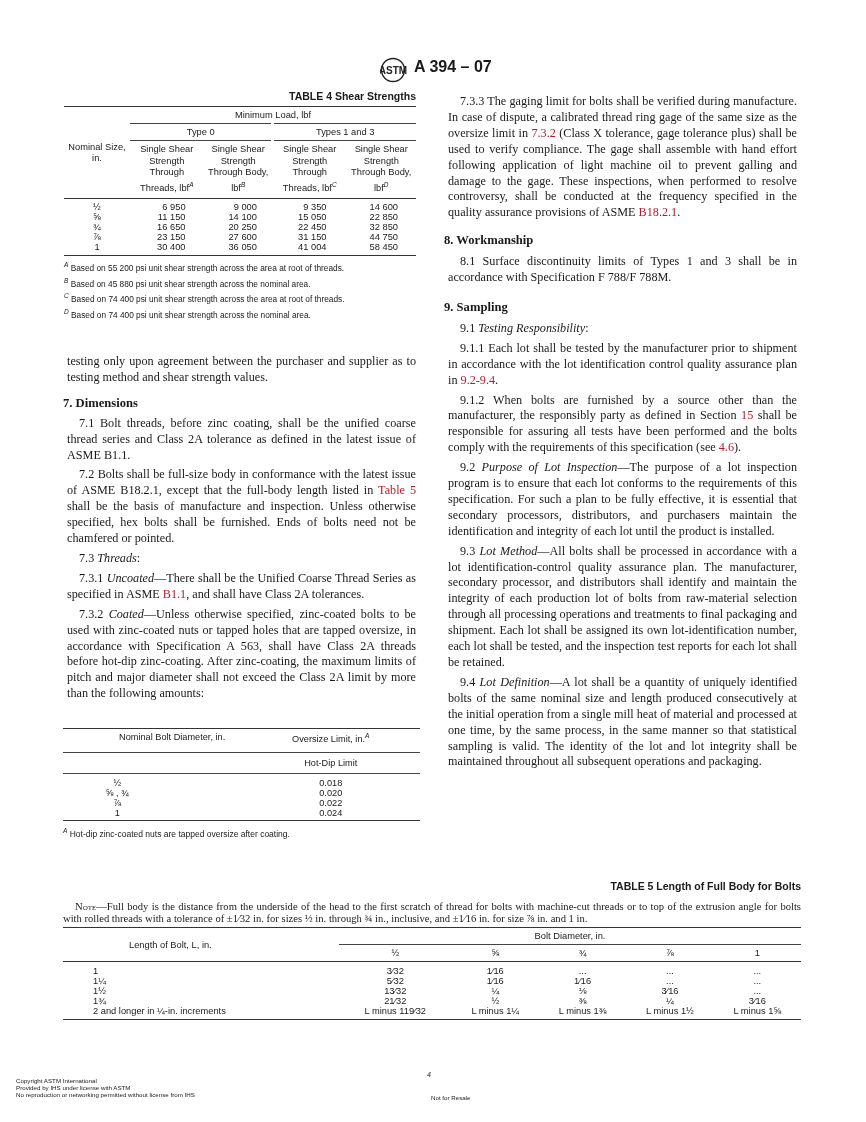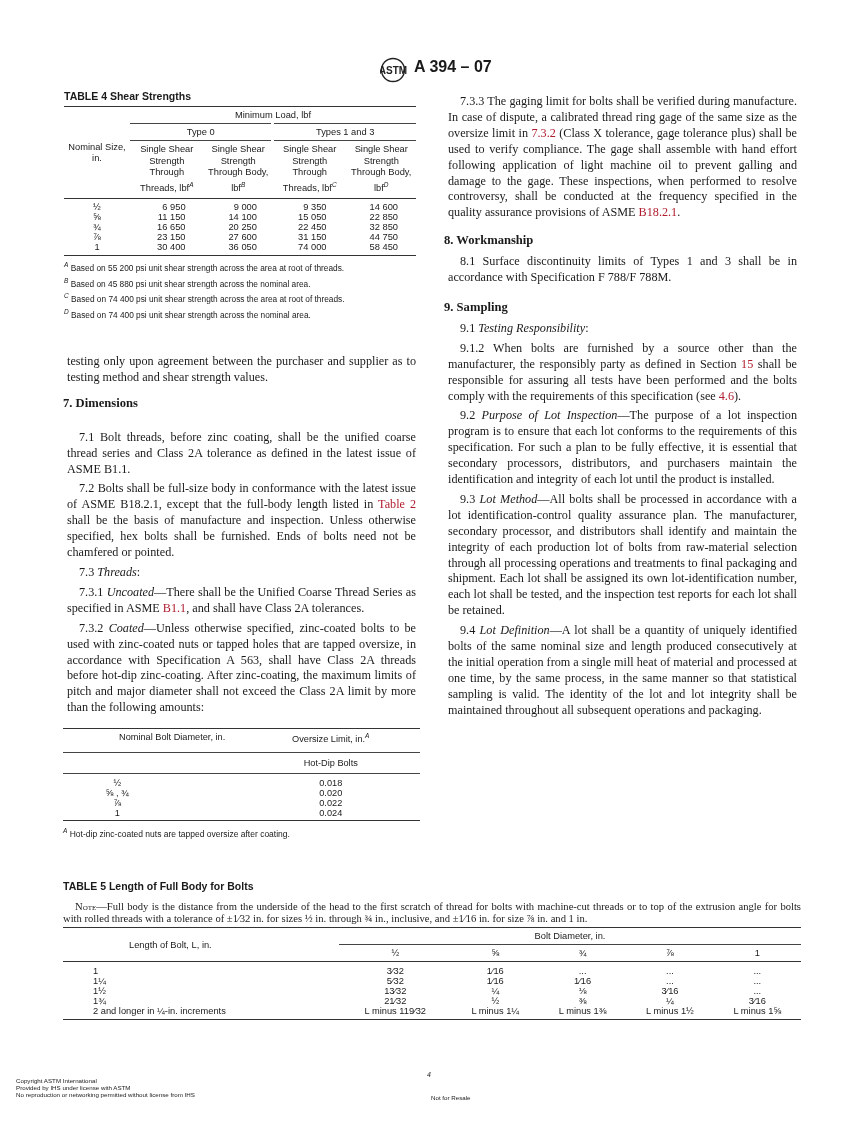--- a/index.html
+++ b/index.html
@@ -6,21 +6,21 @@
   body { width:866px; height:1122px; position:relative; overflow:hidden; color:#1a1a1a; }
   .serif { font-family: "Liberation Serif", "DejaVu Serif", serif; }
   .sans { font-family: "Liberation Sans", "DejaVu Sans", sans-serif; }
   .abs { position:absolute; }
   a.ref, .ref { color:#b01c2e; text-decoration:none; }
   #logo { left:380px; top:57px; width:28px; height:26px; }
   #designation { left:414px; top:58px; font-weight:bold; font-size:16px; }
 
   
   #t4 { left:64px; top:90px; width:352px; font-size:9.3px; }
-  .tcap { text-align:left; font-weight:bold; font-size:10.5px; margin-bottom:4px; }
+  .tcap { text-align:right; font-weight:bold; font-size:10.5px; margin-bottom:4px; }
   table { border-collapse:collapse; width:100%; }
   td, th { padding:0; font-weight:normal; }
   .rule-top { border-top:1.6px solid #333; }
   .rule-bot { border-bottom:1.6px solid #333; }
   .thin-bot { border-bottom:1px solid #444; }
   .c { text-align:center; }
   .r { text-align:right; }
   sup { font-size:6.5px; font-style:italic; vertical-align:4px; }
   .fn { font-size:8.3px; line-height:11.5px; margin-top:3px; }
 
@@ -97,53 +97,53 @@
           <td class="c">⅞</td>
           <td class="r" style="padding-right:18px">23 150</td>
           <td class="r" style="padding-right:16px">27 600</td>
           <td class="r" style="padding-right:20px">31 150</td>
           <td class="r" style="padding-right:18px">44 750</td>
         </tr>
     <tr class="rule-bot">
           <td class="c" style="padding-bottom:3px">1</td>
           <td class="r" style="padding:0 18px 3px 0">30 400</td>
           <td class="r" style="padding:0 16px 3px 0">36 050</td>
-          <td class="r" style="padding:0 20px 3px 0">74 000</td>
+          <td class="r" style="padding:0 20px 3px 0">41 004</td>
           <td class="r" style="padding:0 18px 3px 0">58 450</td>
         </tr>
   </tbody>
     </table>
   <div class="fn">
     <div><sup>A</sup> <span>Based on 55 200 psi unit shear strength across the area at root of threads.</span></div>
     <div><sup>B</sup> <span>Based on 45 880 psi unit shear strength across the nominal area.</span></div>
     <div><sup>C</sup> <span>Based on 74 400 psi unit shear strength across the area at root of threads.</span></div>
     <div><sup>D</sup> <span>Based on 74 400 psi unit shear strength across the nominal area.</span></div>
   </div>
 </div>
 
 <div id="colL1" class="abs col serif">
   <p style="text-indent:0">testing only upon agreement between the purchaser and supplier as to testing method and shear strength values.</p>
-  <h3 style="margin-top:10px; margin-bottom:18px;">7.  Dimensions</h3>
+  <h3 style="margin-top:10px; margin-bottom:4px;">7.  Dimensions</h3>
   <p>7.1 Bolt threads, before zinc coating, shall be the unified coarse thread series and Class 2A tolerance as defined in the latest issue of ASME B1.1.</p>
-  <p><span>7.2 Bolts shall be full-size body in conformance with the latest issue of ASME B18.2.1, except that the full-body length listed in </span><a class="ref">Table 2</a><span> shall be the basis of manufacture and inspection. Unless otherwise specified, hex bolts shall be furnished. Ends of bolts need not be chamfered or pointed.</span></p>
+  <p><span>7.2 Bolts shall be full-size body in conformance with the latest issue of ASME B18.2.1, except that the full-body length listed in </span><a class="ref">Table 5</a><span> shall be the basis of manufacture and inspection. Unless otherwise specified, hex bolts shall be furnished. Ends of bolts need not be chamfered or pointed.</span></p>
   <p><span>7.3 </span><i>Threads</i><span>:</span></p>
   <p><span>7.3.1 </span><i>Uncoated</i><span>—There shall be the Unified Coarse Thread Series as specified in ASME </span><a class="ref">B1.1</a><span>, and shall have Class 2A tolerances.</span></p>
   <p><span>7.3.2 </span><i>Coated</i><span>—Unless otherwise specified, zinc-coated bolts to be used with zinc-coated nuts or tapped holes that are tapped oversize, in accordance with Specification A 563, shall have Class 2A threads before hot-dip zinc-coating. After zinc-coating, the maximum limits of pitch and major diameter shall not exceed the Class 2A limit by more than the following amounts:</span></p>
 </div>
 
 <div id="tOver" class="abs sans">
   <table>
     <tbody>
         <tr class="rule-top thin-bot">
       <td style="width:50%; padding:3px 0 8px 56px; line-height:11.5px; vertical-align:top;">Nominal Bolt Diameter, in.</td>
       <td class="c" style="padding:3px 0 8px; vertical-align:top;"><span>Oversize Limit, in.</span><sup>A</sup></td>
     </tr>
     <tr class="thin-bot">
       <td></td>
-      <td class="c" style="padding:5px 0 5px;">Hot-Dip Bolts</td>
+      <td class="c" style="padding:5px 0 5px;">Hot-Dip Limit</td>
     </tr>
     <tr>
           <td class="c" style="padding-top:4px; padding-right:70px;">½</td>
           <td class="c" style="padding-top:4px">0.018</td>
         </tr>
     <tr>
           <td class="c" style="padding-right:70px;">⅝ , ¾</td>
           <td class="c">0.020</td>
         </tr>
     <tr>
@@ -158,20 +158,21 @@
     </table>
   <div class="fn" style="font-size:8.5px; margin-top:4px;"><sup>A</sup> <span>Hot-dip zinc-coated nuts are tapped oversize after coating.</span></div>
 </div>
 
 <div id="colR" class="abs col serif">
   <p><span>7.3.3 The gaging limit for bolts shall be verified during manufacture. In case of dispute, a calibrated thread ring gage of the same size as the oversize limit in </span><a class="ref">7.3.2</a><span> (Class X tolerance, gage tolerance plus) shall be used to verify compliance. The gage shall assemble with hand effort following application of light machine oil to prevent galling and damage to the gage. These inspections, when performed to resolve controversy, shall be conducted at the frequency specified in the quality assurance provisions of ASME </span><a class="ref">B18.2.1</a><span>.</span></p>
   <h3 style="margin-top:12px; margin-bottom:5px;">8.  Workmanship</h3>
   <p>8.1 Surface discontinuity limits of Types 1 and 3 shall be in accordance with Specification F 788/F 788M.</p>
   <h3 style="margin-top:14px; margin-bottom:5px;">9.  Sampling</h3>
   <p><span>9.1 </span><i>Testing Responsibility</i><span>:</span></p>
+  <p><span>9.1.1 Each lot shall be tested by the manufacturer prior to shipment in accordance with the lot identification control quality assurance plan in </span><a class="ref">9.2-9.4</a><span>.</span></p>
   <p><span>9.1.2 When bolts are furnished by a source other than the manufacturer, the responsibly party as defined in Section </span><a class="ref">15</a><span> shall be responsible for assuring all tests have been performed and the bolts comply with the requirements of this specification (see </span><a class="ref">4.6</a><span>).</span></p>
   <p><span>9.2 </span><i>Purpose of Lot Inspection</i><span>—The purpose of a lot inspection program is to ensure that each lot conforms to the requirements of this specification. For such a plan to be fully effective, it is essential that secondary processors, distributors, and purchasers maintain the identification and integrity of each lot until the product is installed.</span></p>
   <p><span>9.3 </span><i>Lot Method</i><span>—All bolts shall be processed in accordance with a lot identification-control quality assurance plan. The manufacturer, secondary processor, and distributors shall identify and maintain the integrity of each production lot of bolts from raw-material selection through all processing operations and treatments to final packaging and shipment. Each lot shall be assigned its own lot-identification number, each lot shall be tested, and the inspection test reports for each lot shall be retained.</span></p>
   <p><span>9.4 </span><i>Lot Definition</i><span>—A lot shall be a quantity of uniquely identified bolts of the same nominal size and length produced consecutively at the initial operation from a single mill heat of material and processed at one time, by the same process, in the same manner so that statistical sampling is valid. The identity of the lot and lot integrity shall be maintained throughout all subsequent operations and packaging.</span></p>
 </div>
 
 <div id="t5" class="abs">
   <div class="tcap sans" style="margin-bottom:9px;">TABLE 5  Length of Full Body for Bolts</div>
   <div class="note serif">
     <span style="padding-left:12px; font-variant:small-caps;">Note</span><span>—Full body is the distance from the underside of the head to the first scratch of thread for bolts with machine-cut threads or to top of the extrusion angle for bolts with rolled threads with a tolerance of ±1⁄32 in. for sizes ½ in. through ¾ in., inclusive, and ±1⁄16 in. for size ⅞ in. and 1 in.</span>

